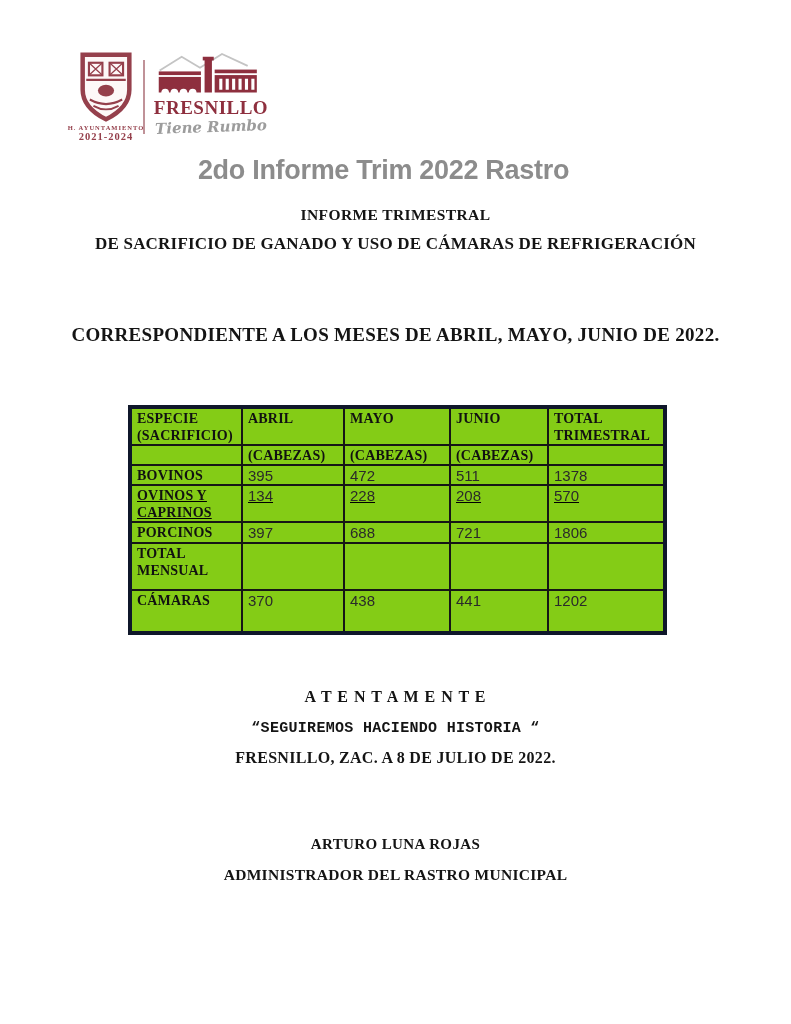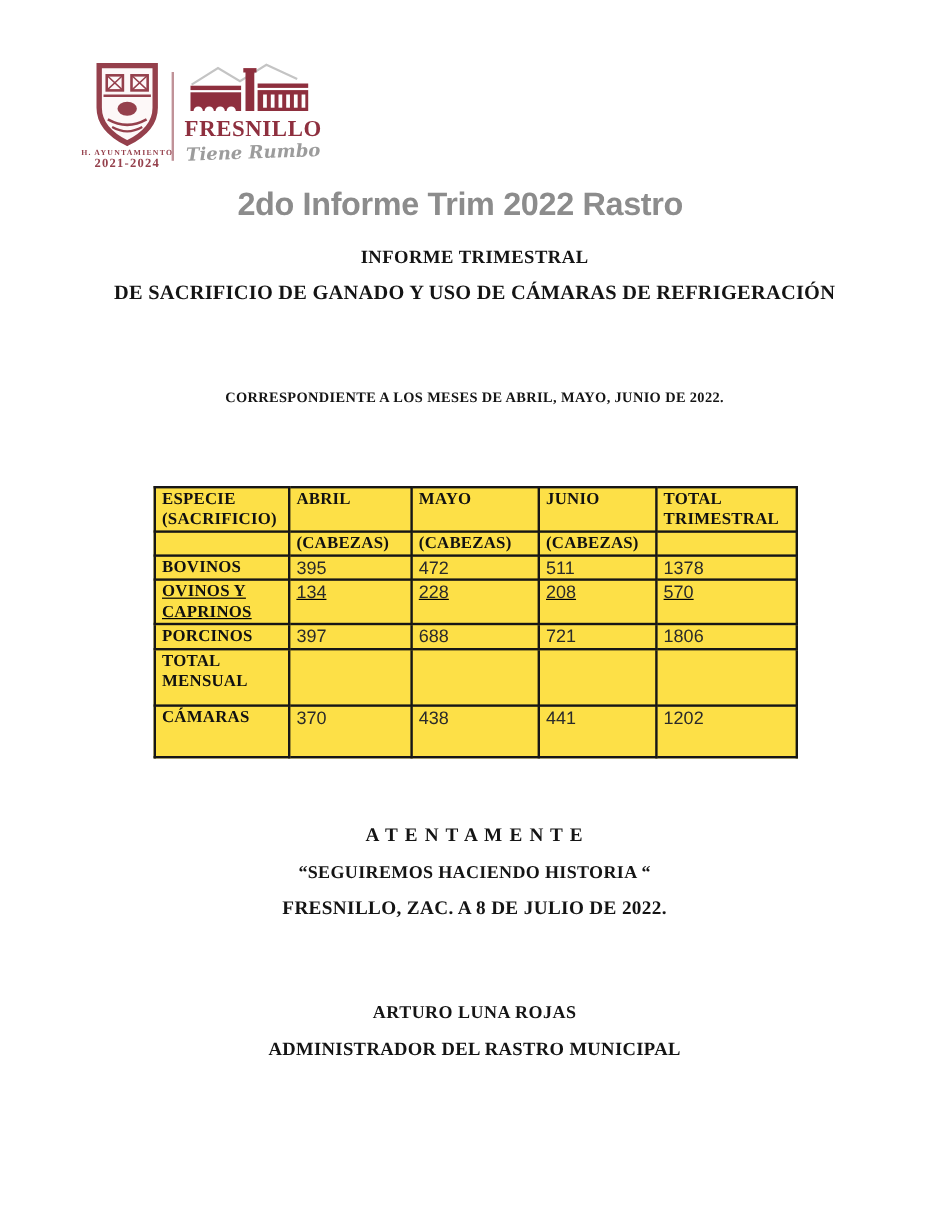--- a/index.html
+++ b/index.html
@@ -27,24 +27,24 @@
 
   
   .doc-title {
     position: absolute; top: 155px; left: -12px; width: 100%;
     text-align: center; font: 700 27px "Liberation Sans", sans-serif;
     color: #8c8c8c; letter-spacing: -0.3px;
   }
   .center-line { position: absolute; width: 100%; text-align: center; color: #141414; font-weight: 700; }
   .h1 { top: 206px; font-size: 15.5px; letter-spacing: 0.4px; }
   .h2 { top: 234px; font-size: 17px;   letter-spacing: 0.2px; }
-  .h3 { top: 324px; font-size: 12px;   letter-spacing: 0.3px; }
+  .h3 { top: 324px; font-size: 19px;   letter-spacing: 0.3px; }
 
   
-  .report { position: absolute; left: 128px; top: 405px; border-collapse: collapse; table-layout: fixed; background: #fde047; border: 1px solid #0f172a; }
+  .report { position: absolute; left: 128px; top: 405px; border-collapse: collapse; table-layout: fixed; background: #84cc16; border: 4px solid #0f172a; }
   .report th, .report td {
     border: 2px solid #161616;
     vertical-align: top;
     text-align: left;
     padding: 1px 4px 0 5px;
     overflow: hidden;
   }
   .report th, .report td.lbl {
     font: 700 14px "Liberation Serif", serif; color: #111; letter-spacing: 0.2px; line-height: 1.22;
   }
@@ -52,21 +52,21 @@
   tr.r-header  { height: 37px; }
   tr.r-units   { height: 16px; }
   tr.r-bovinos { height: 19px; }
   tr.r-ovinos  { height: 35px; text-decoration: underline; }
   tr.r-porcinos{ height: 20px; }
   tr.r-total   { height: 47px; }
   tr.r-camaras { height: 43px; }
 
   
   .closing-salutation { top: 688px; font-size: 16px; letter-spacing: 1px; }
-  .closing-slogan     { top: 720px; font-size: 15px; letter-spacing: 0.3px; }
+  .closing-slogan     { top: 720px; font-size: 15px; letter-spacing: 0.3px; font-family: Liberation Mono, monospace; }
   .closing-dateline   { top: 749px; font-size: 16px; letter-spacing: 0.3px; }
   .signatory-name     { top: 836px; font-size: 15px; letter-spacing: 0.4px; }
   .signatory-title    { top: 866px; font-size: 15.5px; letter-spacing: 0.3px; }
 </style>
 </head>
 <body>
 
 <div class="page">
 
   <div class="seal">

